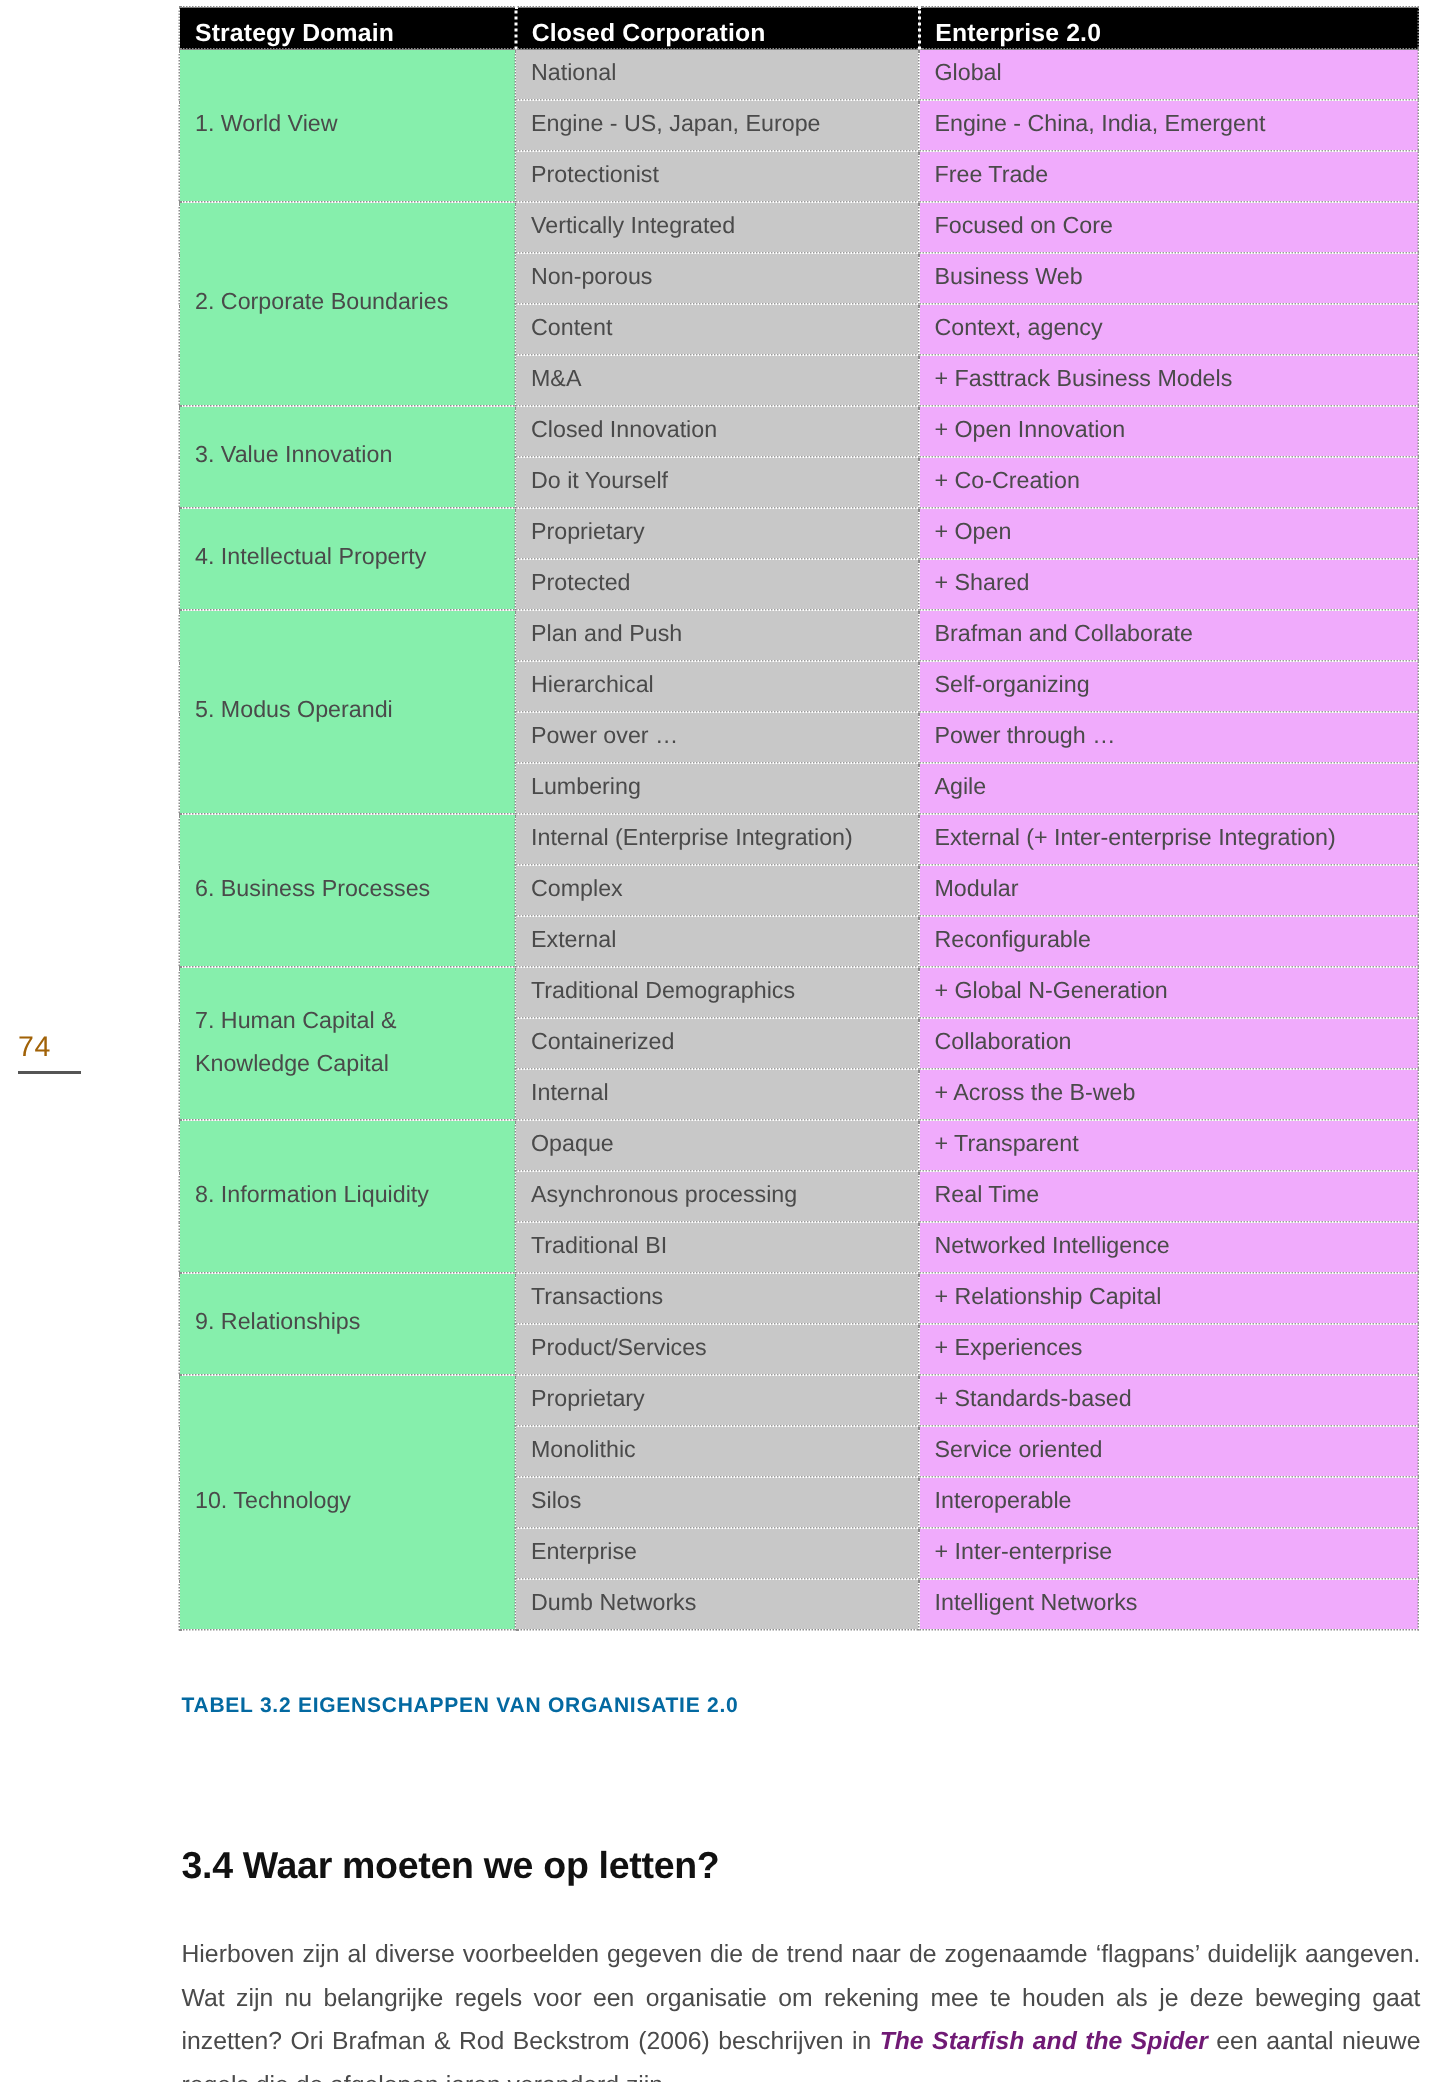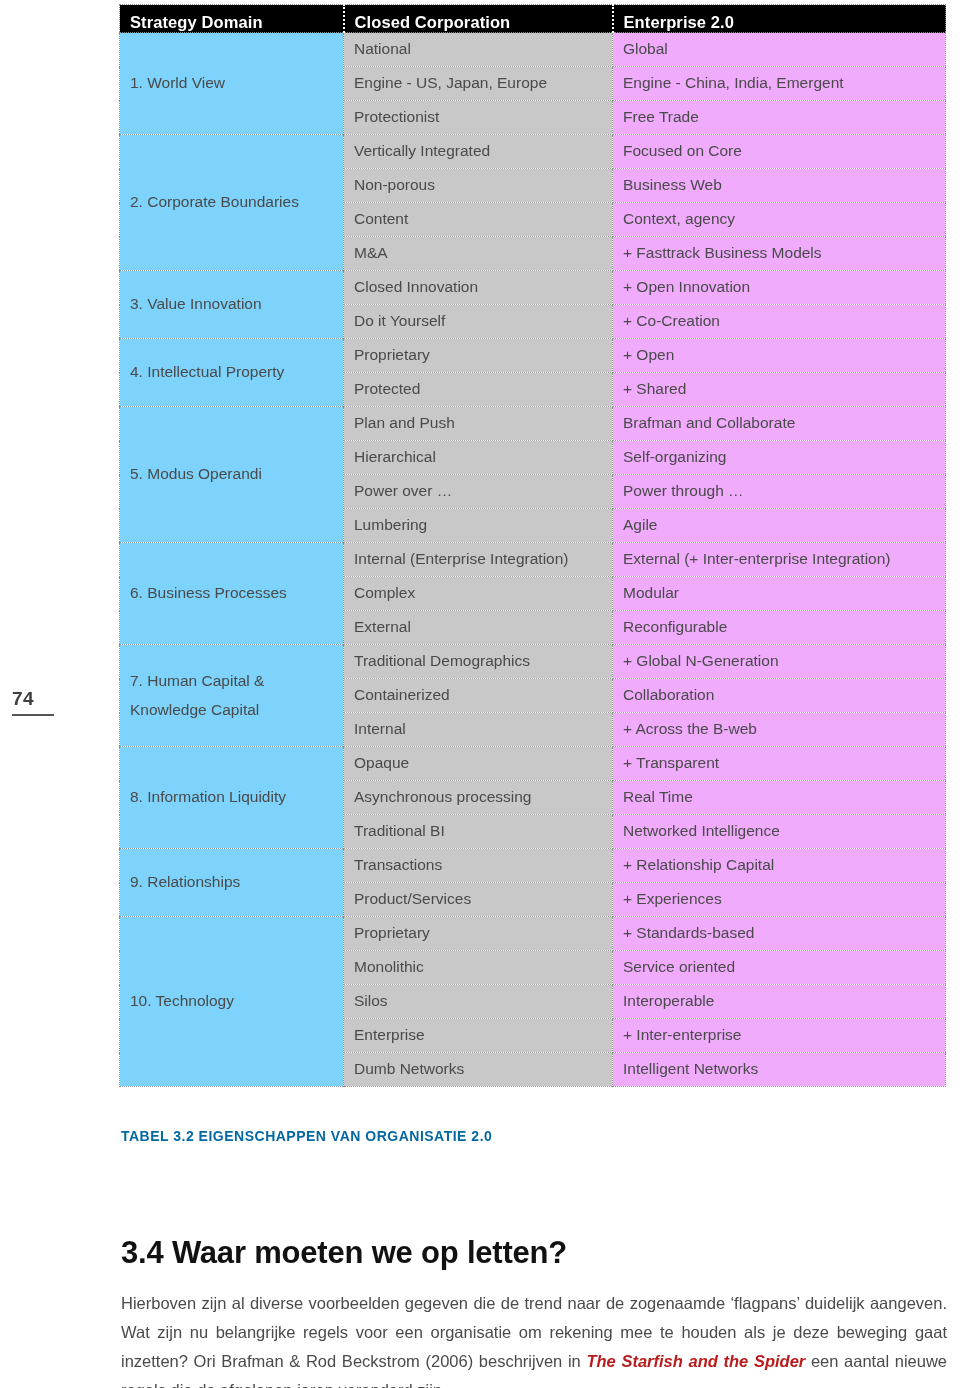--- a/index.html
+++ b/index.html
@@ -19,22 +19,22 @@
   
   #page-number-block {
     position: absolute;
     left: 8px;
     top: 688px;
     width: 70px;
     text-align: left;
   }
   #page-number-block .pn {
     font-size: 19px;
-    font-weight: bold;
-    color: #404040;
+    font-weight: normal;
+    color: #a16207;
     letter-spacing: 0.5px;
     padding-left: 4px;
   }
   #page-number-block .pn-rule {
     margin-top: 4px;
     margin-left: 4px;
     width: 42px;
     height: 2px;
     background: #555;
   }
@@ -80,21 +80,21 @@
     line-height: 1.12;
     color: #4a4a4a;
     border-bottom: 1px dotted #9a9a9a;
     border-right: 1px dotted #8c8c8c;
     white-space: nowrap;
     overflow: hidden;
   }
   table.e20 tbody td:last-child { border-right: none; }
 
   td.col-domain {
-    background: #7dd3fc;
+    background: #86efac;
     vertical-align: top;
     padding-top: 7px;
     white-space: normal;
   }
   td.col-closed { background: #c8c8c8; margin-top: 19px; }
   td.col-ent    { background: #f0abfc; }
 
   
   tr.group-start td { border-top: 1px dotted #8c8c8c; }
   tr.group-start td.col-domain { border-top: 1px dotted #8c8c8c; }
@@ -115,42 +115,42 @@
     letter-spacing: 0.5px;
     color: #0369a1;
     font-weight: 700;
   }
 
   
   #section-heading {
     position: absolute;
     left: 121px;
     top: 1209px;
-    font-size: 31px;
+    font-size: 25px;
     font-weight: bold;
     color: #111111;
     letter-spacing: -0.2px;
   }
 
   
   #body-paragraph {
     position: absolute;
     left: 121px;
     top: 1272px;
     width: 826px;
     font-size: 16.5px;
     line-height: 29px;
     color: #4a4a4a;
     text-align: justify;
     text-justify: inter-word;
   }
   #body-paragraph .bi {
     font-weight: bold;
     font-style: italic;
-    color: #b91c1c;
+    color: #701a75;
   }
 </style>
 </head>
 <body>
 
 <div id="page-number-block">
   <div class="pn">74</div>
   <div class="pn-rule"></div>
 </div>
 

